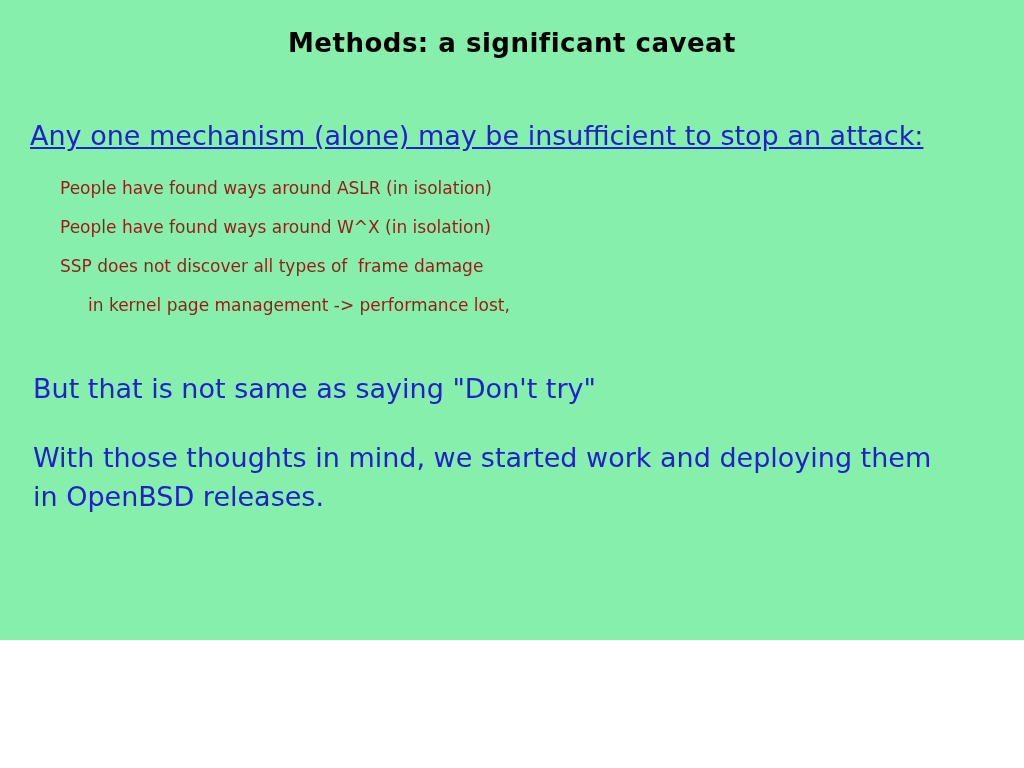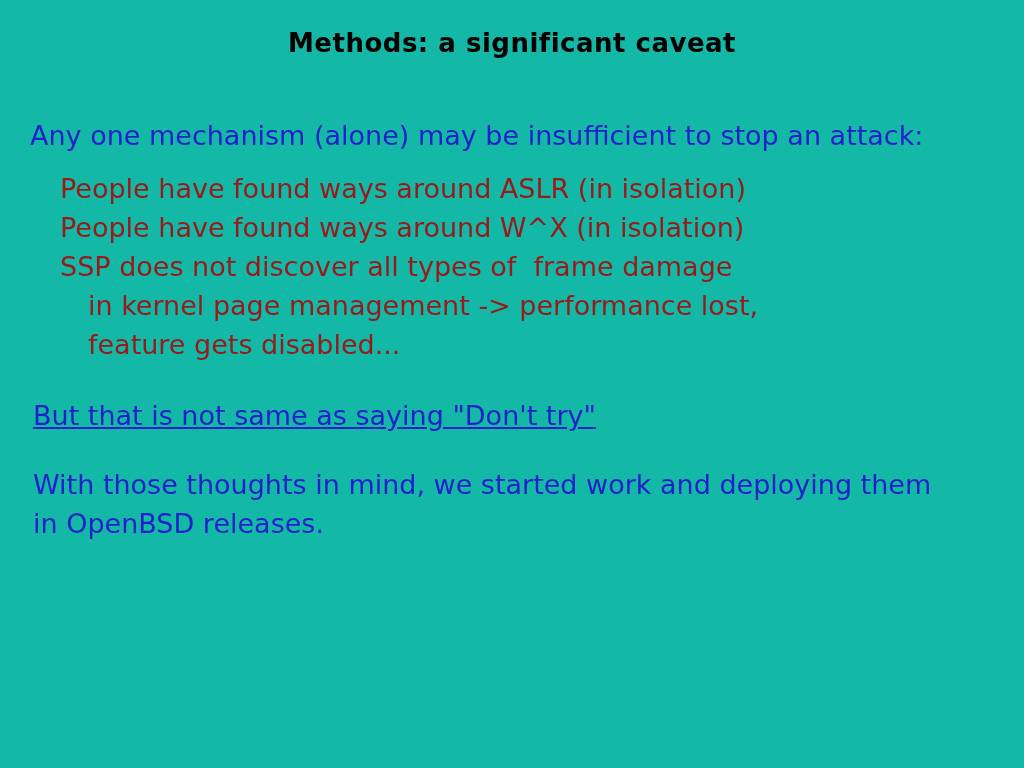--- a/index.html
+++ b/index.html
@@ -3,77 +3,77 @@
 <meta charset="utf-8">
 <style>
   html, body {
     margin: 0;
     padding: 0;
     background: #ffffff;
   }
   .slide {
     position: relative;
     width: 1024px;
-    height: 768px;
-    background: #14b8a6;
+    height: 640px;
+    background: #86efac;
     overflow: hidden;
     font-family: "DejaVu Sans", "Liberation Sans", sans-serif;
   }
   .slide-title {
     padding-top: 28px;
     text-align: center;
     font-size: 26px;
     font-weight: bold;
     letter-spacing: 0.5px;
     color: #000000;
   }
   .intro-line {
     margin: 58px 0 0 30px;
     font-size: 27px;
     line-height: 39px;
     color: #2121cc;
     white-space: pre-wrap;
+    text-decoration: underline;
   }
   .points {
     margin-top: 14px;
   }
   .point-line {
-    font-size: 27px;
+    font-size: 17px;
     line-height: 39px;
     color: #991a1a;
     white-space: pre-wrap;
   }
   .indent-1 { margin-left: 60px; }
   .indent-2 { margin-left: 88px; }
   .para {
     font-size: 27px;
     line-height: 39px;
     color: #2121cc;
     margin-left: 33px;
     white-space: pre-wrap;
   }
   .para-1 { margin-top: 24px; max-width: 880px; }
-  .para-2 { margin-top: 32px; text-decoration: underline; }
+  .para-2 { margin-top: 44px; }
   .para-3 { margin-top: 30px; max-width: 930px; }
 </style>
 </head>
 <body>
 
 <div class="slide">
 
   <div class="slide-title">Methods: a significant caveat</div>
 
   <div class="intro-line">Any one mechanism (alone) may be insufficient to stop an attack:</div>
 
   <div class="points">
     <div class="point-line indent-1">People have found ways around ASLR (in isolation)</div>
     <div class="point-line indent-1">People have found ways around W^X (in isolation)</div>
     <div class="point-line indent-1">SSP does not discover all types of  frame damage</div>
     <div class="point-line indent-2">in kernel page management -&gt; performance lost,</div>
-    <div class="point-line indent-2">feature gets disabled...</div>
   </div>
 
 
   <div class="para para-2">But that is not same as saying "Don't try"</div>
 
   <div class="para para-3">With those thoughts in mind, we started work and deploying them in OpenBSD releases.</div>
 
 </div>
 
 </body></html>

